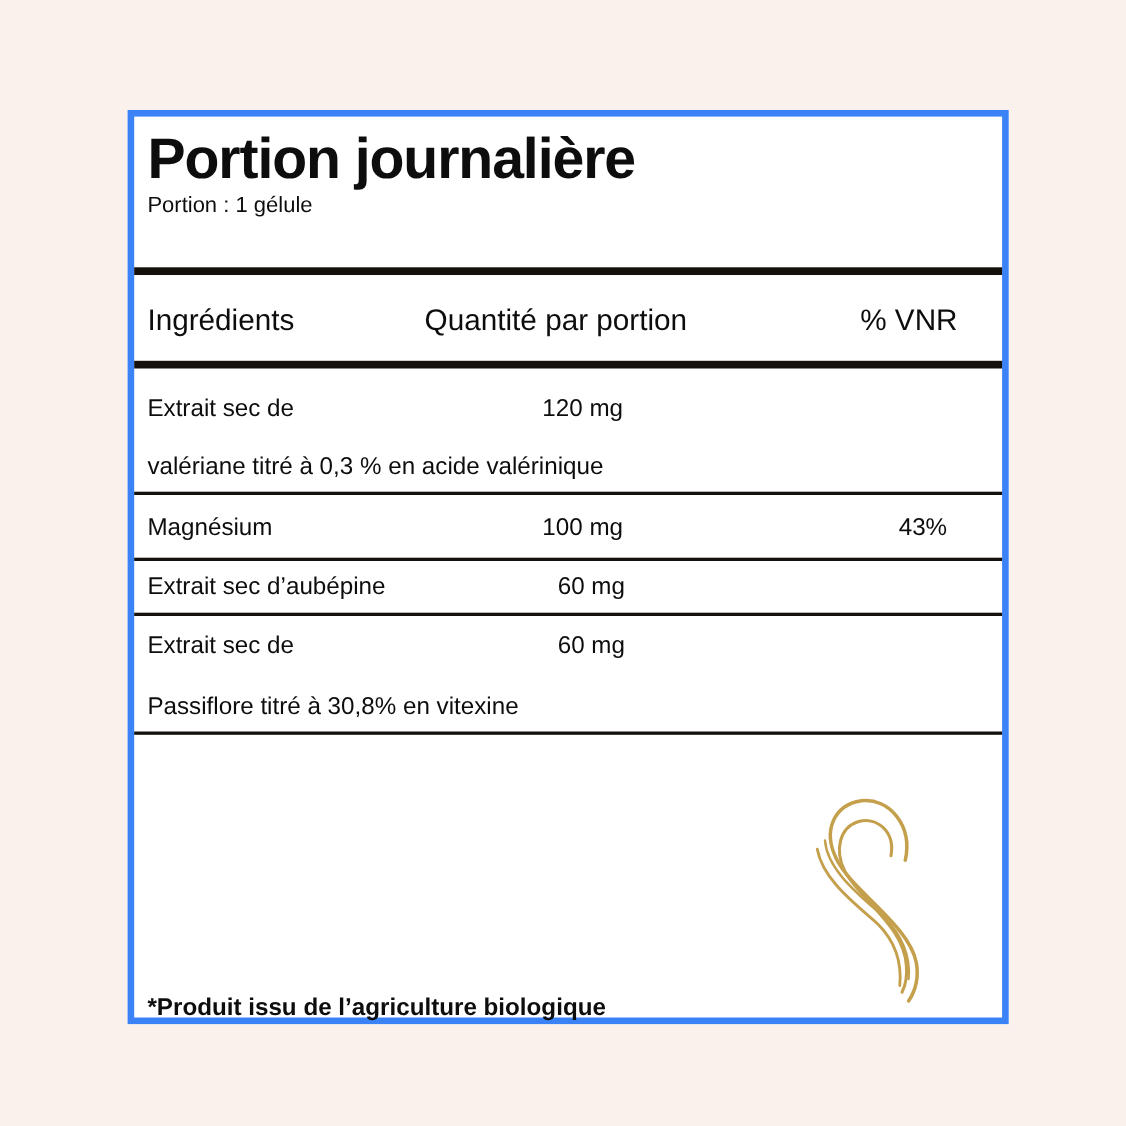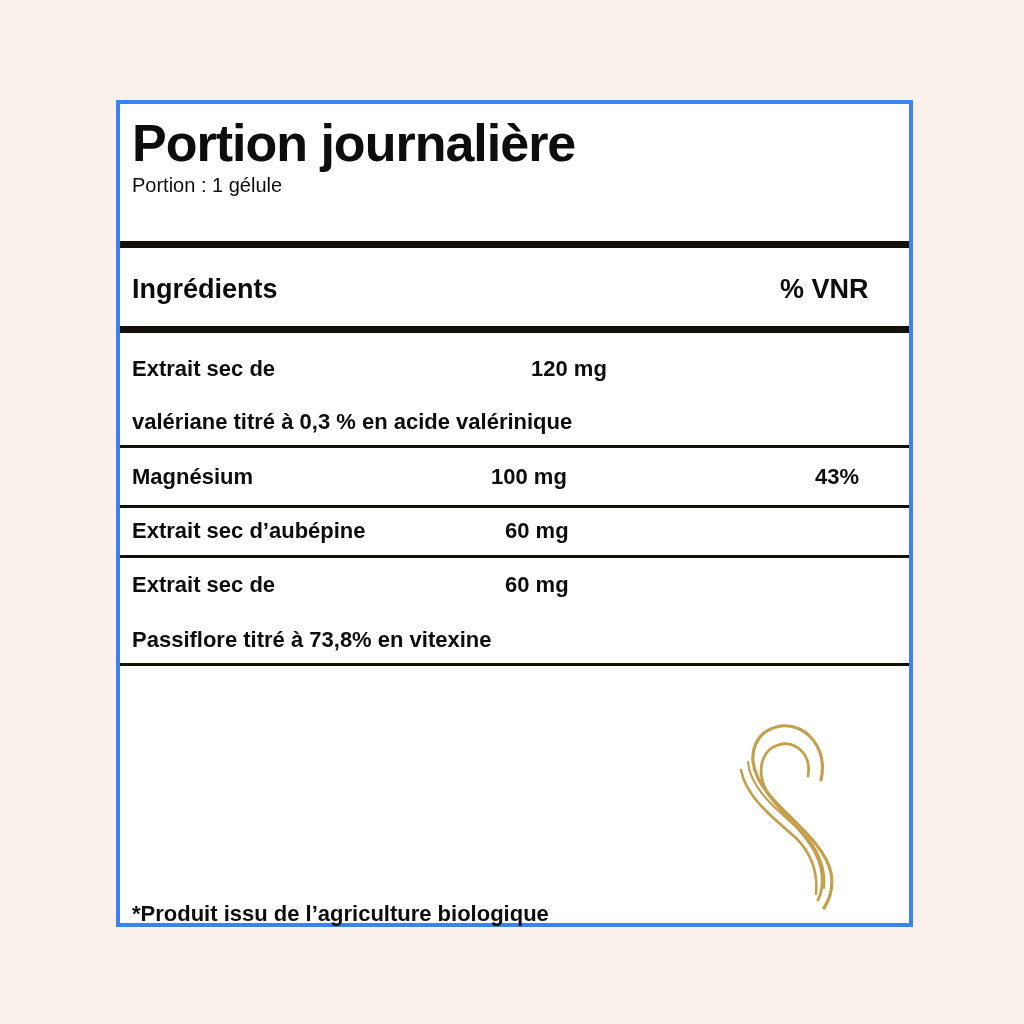--- a/index.html
+++ b/index.html
@@ -12,21 +12,21 @@
       color: #0d0d0d;
       overflow: hidden;
     }
     .panel {
       position: absolute;
       left: 116px;
       top: 100px;
       width: 789px;
       height: 819px;
       background: #ffffff;
-      border: 4px solid #3b82f6;
+      border: 6px solid #3b82f6;
     }
     .title {
       position: absolute;
       left: 12px;
       top: 8px;
       font-size: 52px;
       font-weight: bold;
       letter-spacing: -1px;
       line-height: 62px;
       margin: 0;
@@ -48,21 +48,21 @@
     .thin-line {
       position: absolute;
       left: 0;
       width: 100%;
       height: 3px;
       background: #14110d;
     }
     .cell {
       position: absolute;
       font-size: 22px;
-      font-weight: bold;
+      font-weight: normal;
       line-height: 28px;
       white-space: nowrap;
     }
     .hdr {
       font-size: 27px;
     }
     .footnote {
       position: absolute;
       left: 12px;
       top: 760px;
@@ -82,48 +82,49 @@
 </head>
 <body>
 
 <div class="panel">
   <h1 class="title">Portion journalière</h1>
   <div class="subtitle">Portion : 1 gélule</div>
 
   <div class="thick-bar" style="top:137px;"></div>
 
   <div class="cell hdr" style="left:12px; top:171px;">Ingrédients</div>
+  <div class="cell hdr" style="left:264px; top:171px;">Quantité par portion</div>
   <div class="cell hdr" style="left:660px; top:171px;">% VNR</div>
 
   <div class="thick-bar" style="top:222px;"></div>
 
   <div>
     <div class="cell" style="left:12px; top:251px;">Extrait sec de</div>
-    <div class="cell" style="left:371px; top:251px;margin-left:40px;">120 mg</div>
+    <div class="cell" style="left:371px; top:251px;">120 mg</div>
     <div class="cell" style="left:12px; top:304px;">valériane titré à 0,3 % en acide valérinique</div>
   </div>
   <div class="thin-line" style="top:341px;"></div>
 
   <div>
     <div class="cell" style="left:12px; top:359px;text-align:center;">Magnésium</div>
     <div class="cell" style="left:371px; top:359px;">100 mg</div>
     <div class="cell" style="left:695px; top:359px;">43%</div>
   </div>
   <div class="thin-line" style="top:401px;"></div>
 
   <div>
     <div class="cell" style="left:12px; top:413px;">Extrait sec d’aubépine</div>
     <div class="cell" style="left:385px; top:413px;">60 mg</div>
   </div>
   <div class="thin-line" style="top:451px;"></div>
 
   <div>
     <div class="cell" style="left:12px; top:467px;">Extrait sec de</div>
     <div class="cell" style="left:385px; top:467px;">60 mg</div>
-    <div class="cell" style="left:12px; top:522px;">Passiflore titré à 73,8% en vitexine</div>
+    <div class="cell" style="left:12px; top:522px;">Passiflore titré à 30,8% en vitexine</div>
   </div>
   <div class="thin-line" style="top:559px;"></div>
 
   <div class="logo">
     <svg width="115" height="204" viewBox="0 0 115 204" xmlns="http://www.w3.org/2000/svg">
       <g fill="none" stroke="#c4a04d" stroke-linecap="round">
         <path d="M85 72 C 92 40, 70 15, 45 18 C 20 22, 10 45, 22 70 C 36 100, 88 130, 95 165 C 98 182, 92 194, 88 200" stroke-width="3.2"></path>
         <path d="M72 68 C 76 45, 58 32, 42 37 C 26 42, 20 62, 30 82 C 44 108, 84 132, 86 168 C 87 180, 84 188, 82 192" stroke-width="2.8"></path>
         <path d="M5 62 C 10 90, 40 112, 60 130 C 76 146, 82 164, 80 186" stroke-width="2.6"></path>
         <path d="M12 54 C 14 82, 45 105, 66 124 C 82 140, 90 160, 88 180" stroke-width="2.2"></path>

